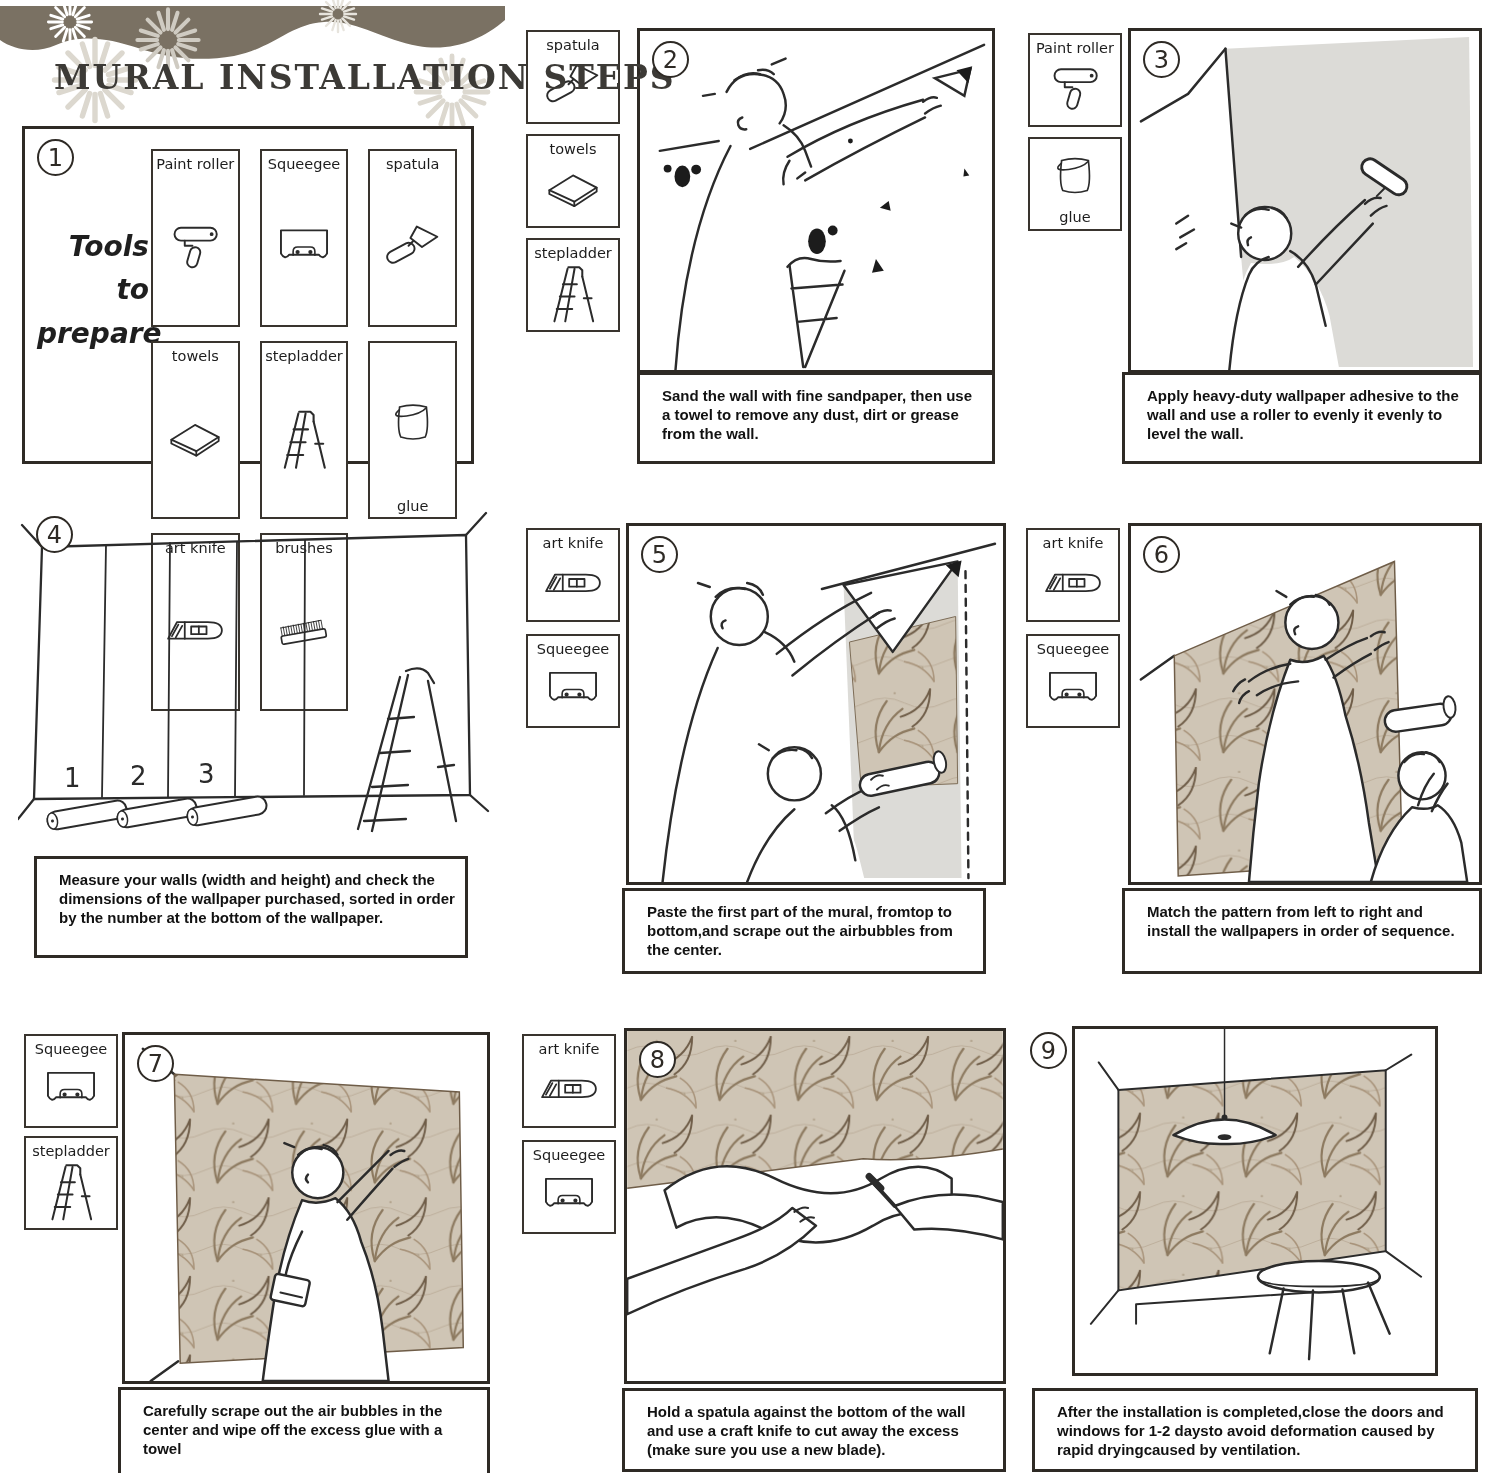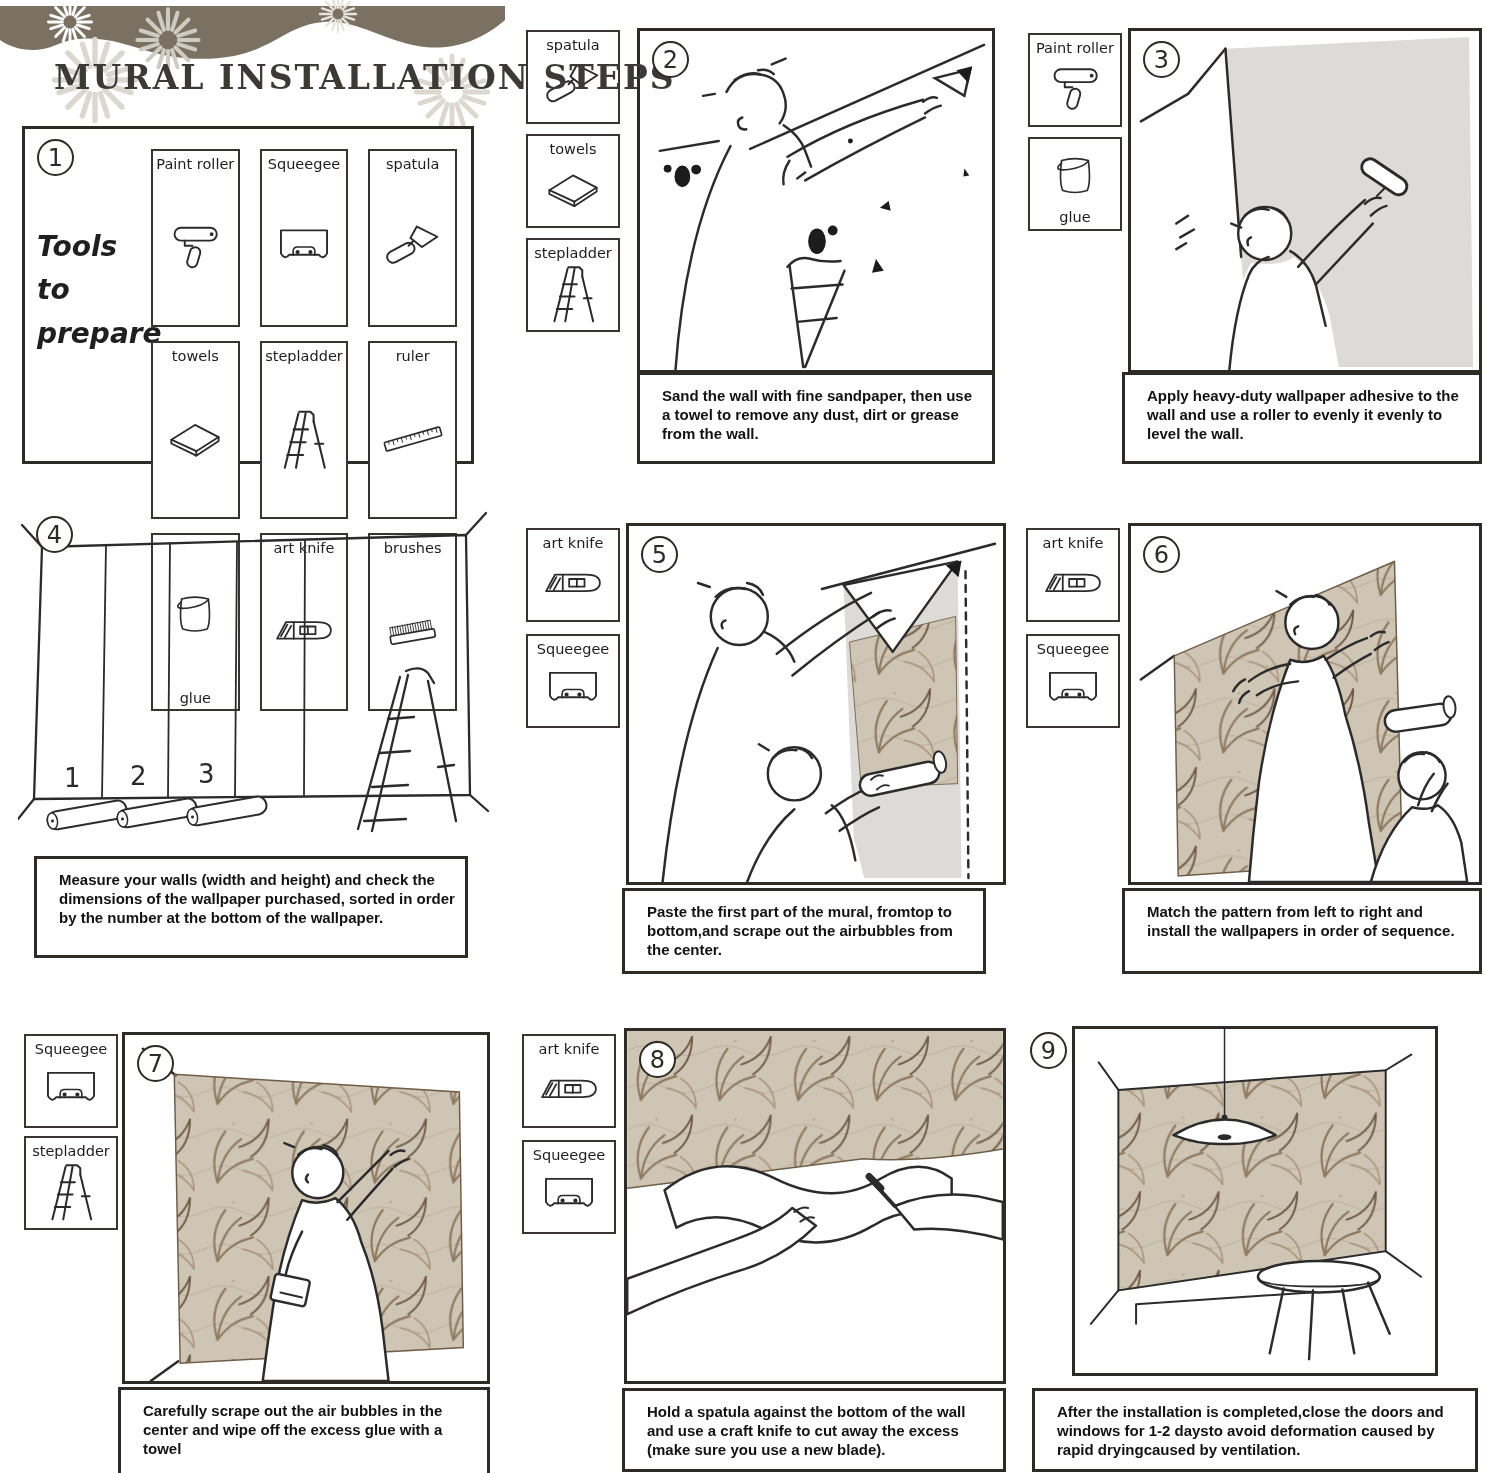--- a/index.html
+++ b/index.html
@@ -21,21 +21,21 @@
   .toolbox.rev{flex-direction:column-reverse}
   .scene{position:absolute;left:0;top:0;width:100%;height:100%;display:block}
 
   
   .band-svg{position:absolute;left:0;top:0;width:520px;height:175px}
   .title{position:absolute;left:54px;top:58px;width:430px;
          font-family:"DejaVu Serif",serif;font-weight:bold;font-size:33px;
          letter-spacing:2px;color:#3c3a36;white-space:nowrap;z-index:3}
 
   
-  .tools-head{position:absolute;left:12px;top:96px;width:112px;text-align:left;
+  .tools-head{position:absolute;left:12px;top:96px;width:112px;text-align:right;
               font-size:28px;font-weight:bold;color:#1f1f1f;line-height:1.55;font-style:italic}
   .tgrid{position:absolute;left:126px;top:20px;right:14px;bottom:16px;
          display:grid;grid-template-columns:repeat(3,1fr);grid-auto-rows:1fr;gap:14px 20px}
   .tcell{border:2px solid #39342e;background:#fff;display:flex;flex-direction:column;
          align-items:center;padding:5px 2px 3px}
   .tcell .lbl{font-size:14.5px;color:#1d1d1d;white-space:nowrap}
   .tcell svg{flex:1;width:64px;min-height:0}
   .tcell.rev{flex-direction:column-reverse}
 
   .wallnum{font-family:"DejaVu Sans",sans-serif}
@@ -200,26 +200,20 @@
         <svg>
           <use href="#i-towel"></use>
         </svg>
       </div>
     <div class="tcell">
         <span class="lbl">stepladder</span>
         <svg>
           <use href="#i-ladder"></use>
         </svg>
       </div>
-    <div class="tcell">
-        <span class="lbl">ruler</span>
-        <svg>
-          <use href="#i-ruler"></use>
-        </svg>
-      </div>
     <div class="tcell rev">
         <span class="lbl">glue</span>
         <svg>
           <use href="#i-glue"></use>
         </svg>
       </div>
     <div class="tcell">
         <span class="lbl">art knife</span>
         <svg>
           <use href="#i-knife"></use>

